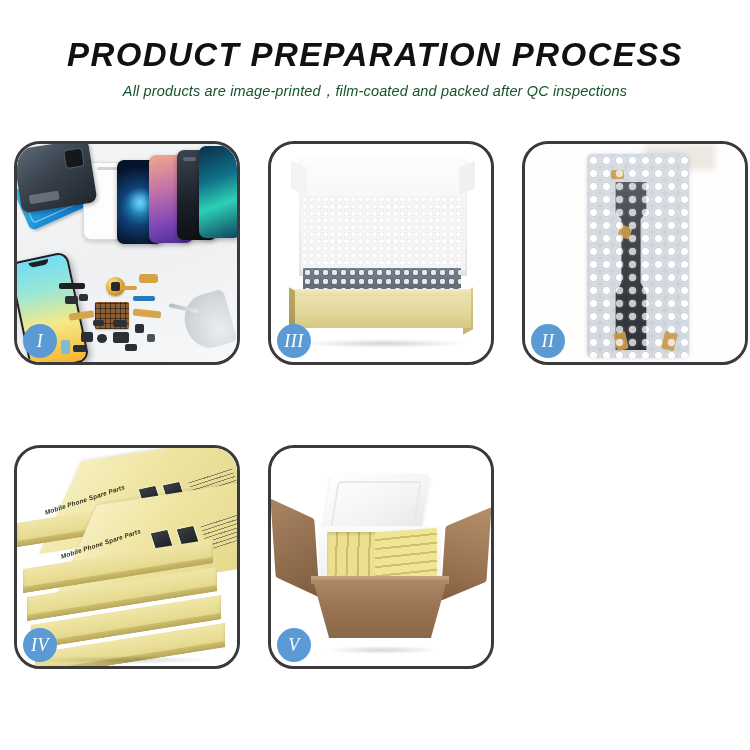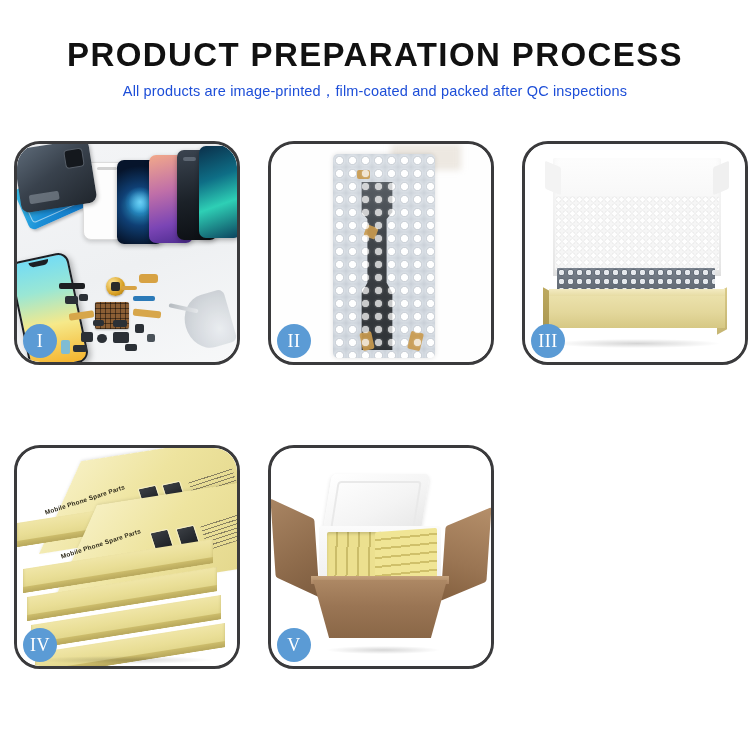--- a/index.html
+++ b/index.html
@@ -10,20 +10,21 @@
     background: #ffffff;
     font-family: "Liberation Sans", sans-serif;
     overflow: hidden;
   }
 
   .page {
     position: relative;
     width: 750px;
     height: 552px;
     background: #ffffff;
+    font-style: italic;
   }
 
   
   .header { padding-top: 38px; text-align: center; }
 
   .main-title {
     font-family: "Liberation Sans", sans-serif;
     font-size: 33px;
     font-weight: bold;
     letter-spacing: 1.4px;
@@ -31,21 +32,21 @@
     line-height: 1.05;
     white-space: nowrap;
   }
 
   .sub-title {
     margin-top: 9px;
     font-family: "Liberation Sans", sans-serif;
     font-size: 14.5px;
     font-weight: normal;
     letter-spacing: 0.15px;
-    color: #1d4ed8;
+    color: #14532d;
     white-space: nowrap;
   }
 
   
   .grid {
     position: absolute;
     top: 141px;
     left: 14px;
     width: 722px;
     display: grid;
@@ -519,46 +520,46 @@
         <div class="tiny t9"></div>
         <div class="tiny t10"></div>
         <div class="tiny t11"></div>
         <div class="tiny t12"></div>
         <div class="screwdriver"></div>
       </div>
       <div class="badge">I</div>
     </div>
 
     <div class="panel">
+      <div class="panel-photo p3">
+        <div class="b3-lid"></div>
+        <div class="b3-foam"></div>
+        <div class="b3-inner"></div>
+        <div class="b3-side-l"></div>
+        <div class="b3-side-r"></div>
+        <div class="b3-front"></div>
+        <div class="b3-shadow"></div>
+      </div>
+      <div class="badge">III</div>
+    </div>
+
+    <div class="panel">
       <div class="panel-photo p2">
         <div class="bw-smudge"></div>
         <div class="bw-bag">
           <div class="bw-tex"></div>
           <div class="bw-part"></div>
           <div class="bw-tape bt1"></div>
           <div class="bw-tape bt2"></div>
           <div class="bw-tape bt3"></div>
           <div class="bw-tape bt4"></div>
           <div class="bw-overlay"></div>
         </div>
       </div>
       <div class="badge">II</div>
-    </div>
-
-    <div class="panel">
-      <div class="panel-photo p3">
-        <div class="b3-lid"></div>
-        <div class="b3-foam"></div>
-        <div class="b3-inner"></div>
-        <div class="b3-side-l"></div>
-        <div class="b3-side-r"></div>
-        <div class="b3-front"></div>
-        <div class="b3-shadow"></div>
-      </div>
-      <div class="badge">III</div>
     </div>
 
     <div class="panel">
       <div class="panel-photo p4">
         <div class="st-wrap">
 
           <div class="st-top" style="left:26px; top:8px;"></div>
           <div class="st-label" style="left:30px; top:36px;">Mobile Phone Spare Parts</div>
           <div class="st-win" style="left:128px; top:26px;"></div>
           <div class="st-win" style="left:152px; top:22px;"></div>

